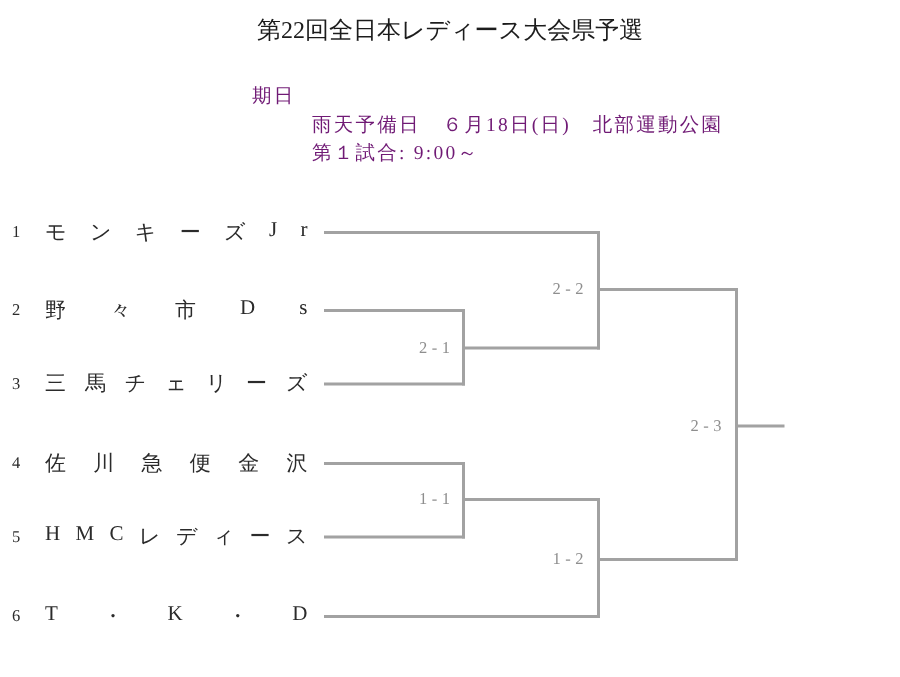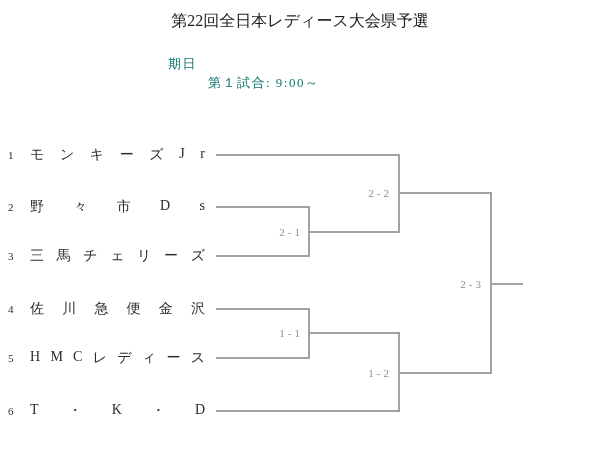--- a/index.html
+++ b/index.html
@@ -12,21 +12,21 @@
     overflow:hidden;
   }
   .title{
     position:absolute;top:6px;left:0;width:100%;
     margin:0;text-align:center;
     font-size:16px;font-weight:normal;line-height:30px;
     color:#1c1c1c;white-space:nowrap;
   }
   .info{
     position:absolute;left:168px;top:54px;
-    font-size:13px;letter-spacing:1.5px;color:#0f766e;
+    font-size:13px;letter-spacing:1.5px;color:#701a75;
   }
   .info-row{display:flex;height:19px;line-height:19px;white-space:nowrap;}
   .info-label{flex:0 0 40px;width:40px;}
   .bracket{position:absolute;left:0;top:0;width:600px;height:451px;}
   .team-row{
     position:absolute;left:8px;height:18px;
     display:flex;align-items:center;
   }
   .seed{width:22px;flex:0 0 22px;font-size:11px;color:#2b2b2b;}
   .team-name{
@@ -47,20 +47,24 @@
 </head>
 <body>
 
 <div class="page">
 
   <h1 class="title">第22回全日本レディース大会県予選</h1>
 
   <div class="info">
     <div class="info-row">
       <span class="info-label">期日</span>
+    </div>
+    <div class="info-row">
+      <span class="info-label"></span>
+      <span class="info-value">雨天予備日　６月18日(日)　北部運動公園</span>
     </div>
     <div class="info-row">
       <span class="info-label"></span>
       <span class="info-value">第１試合: 9:00～</span>
     </div>
   </div>
 
   <div class="bracket">
 
     <div class="team-row" style="top:146px">

